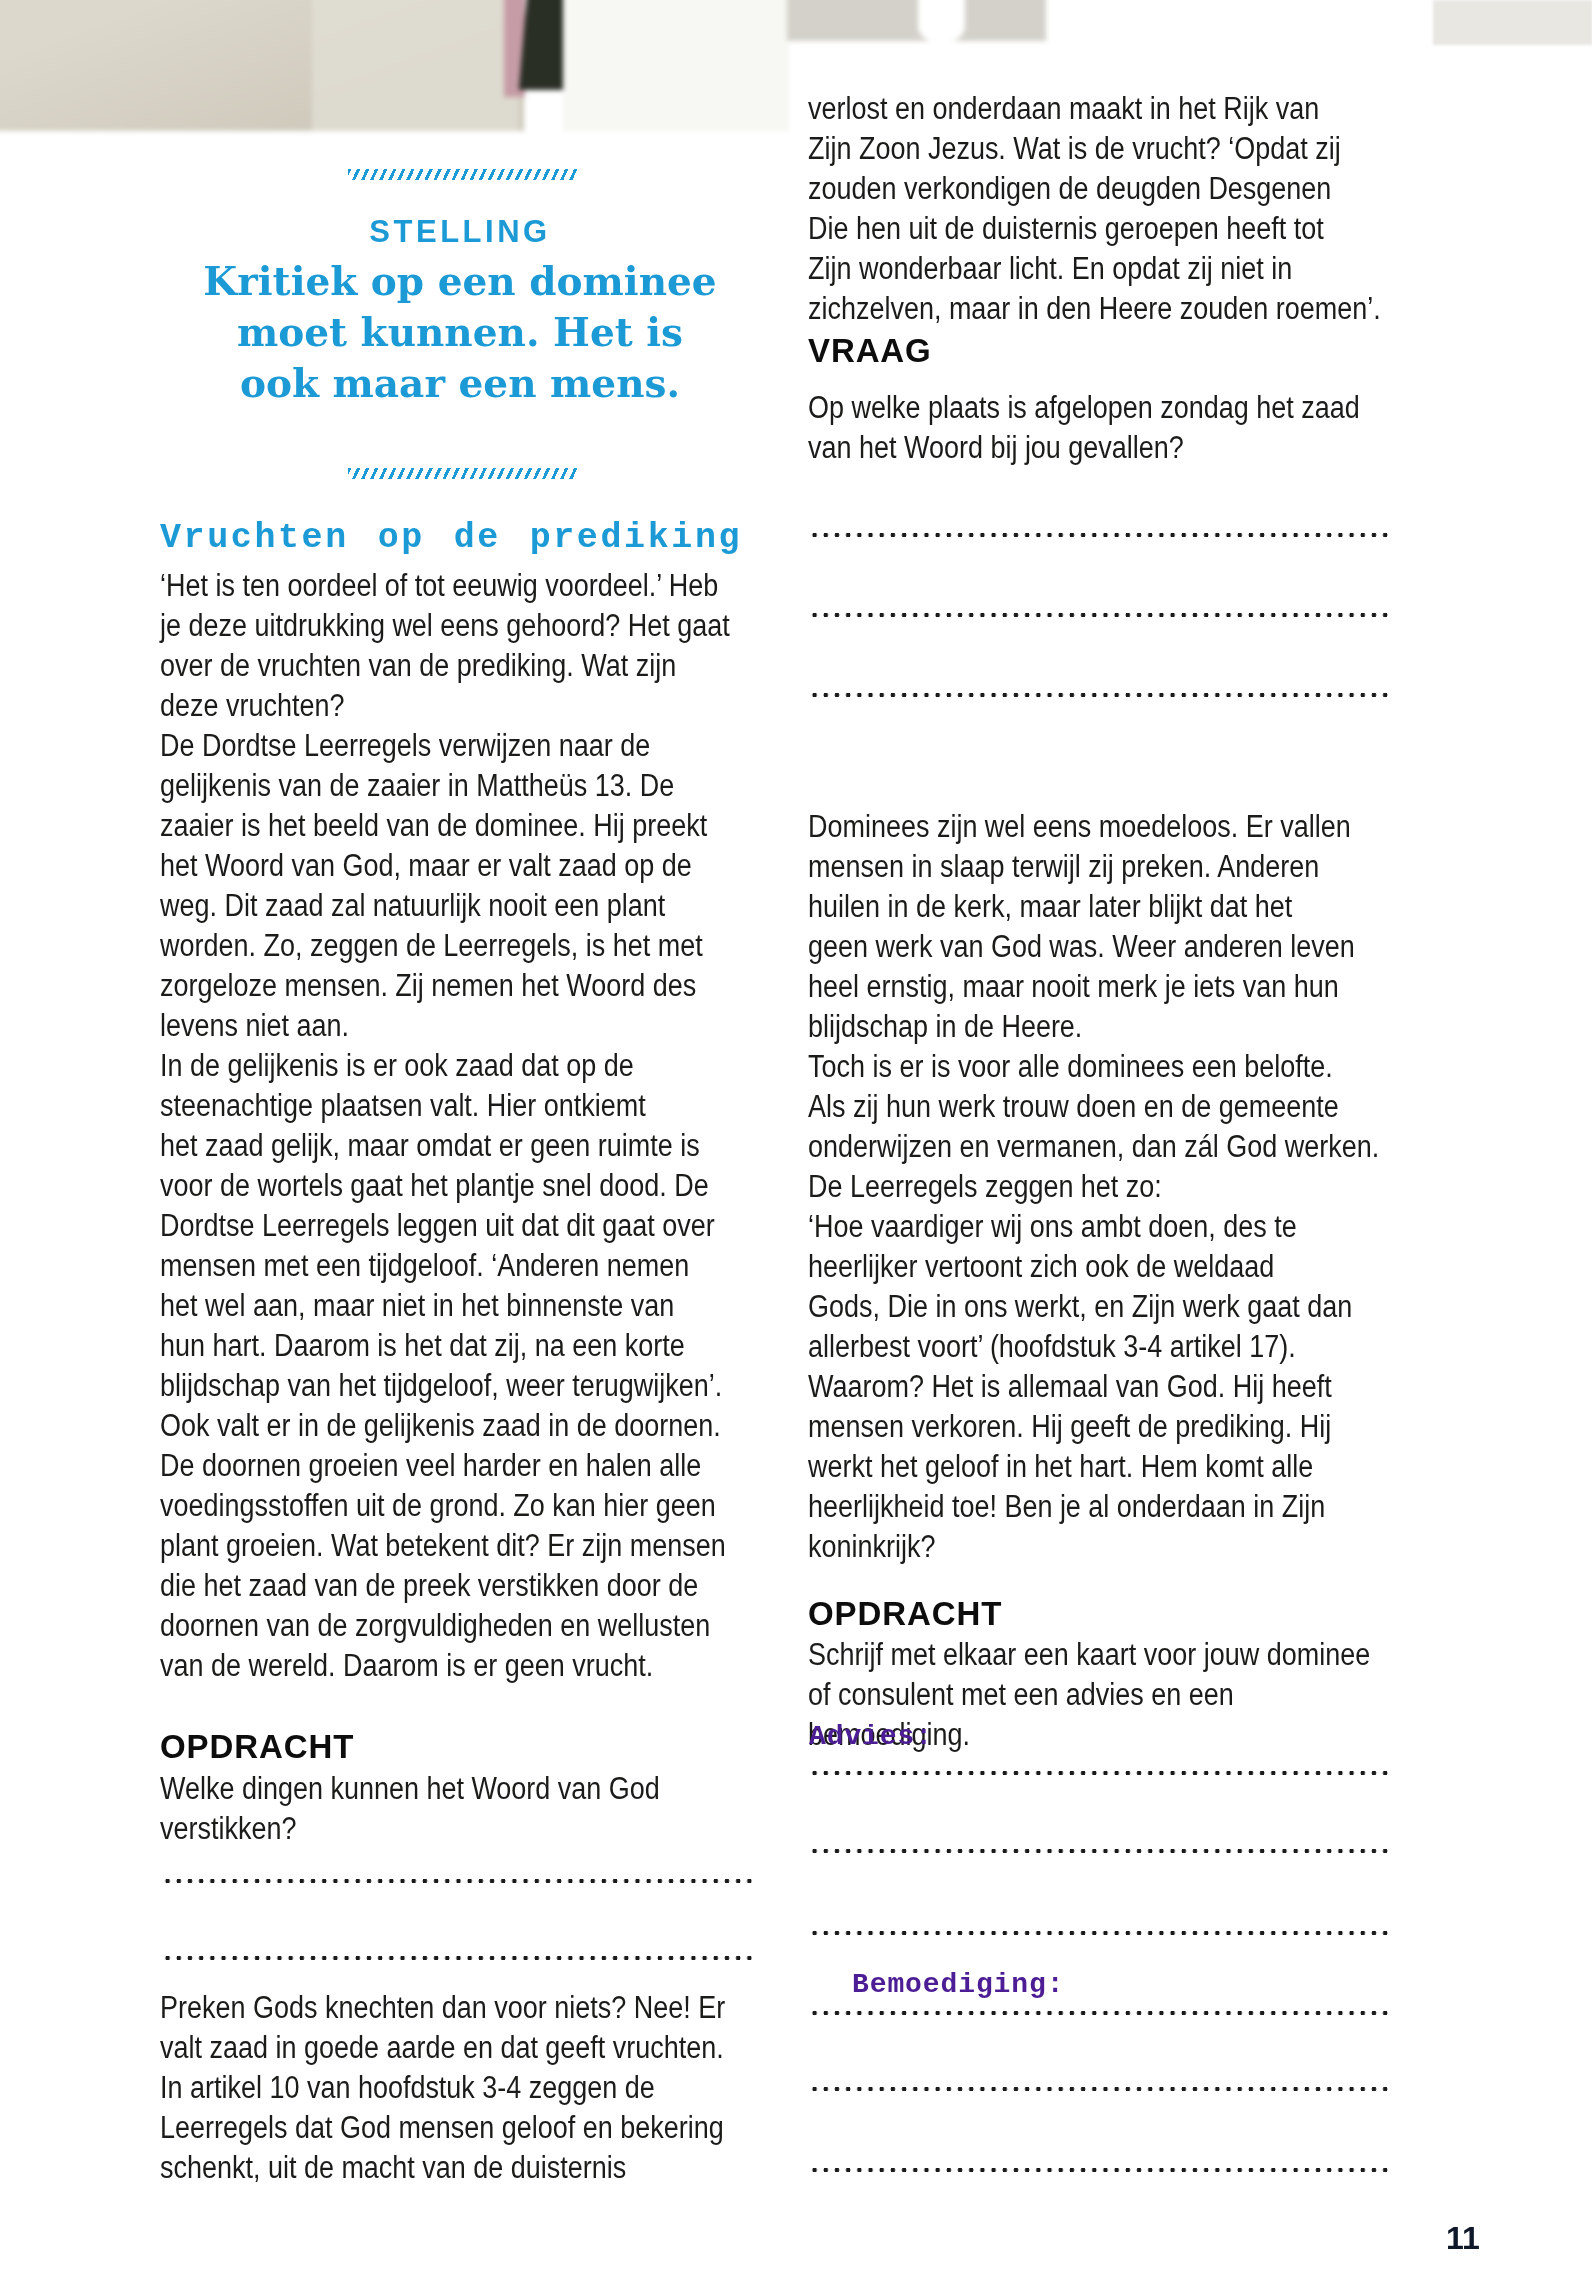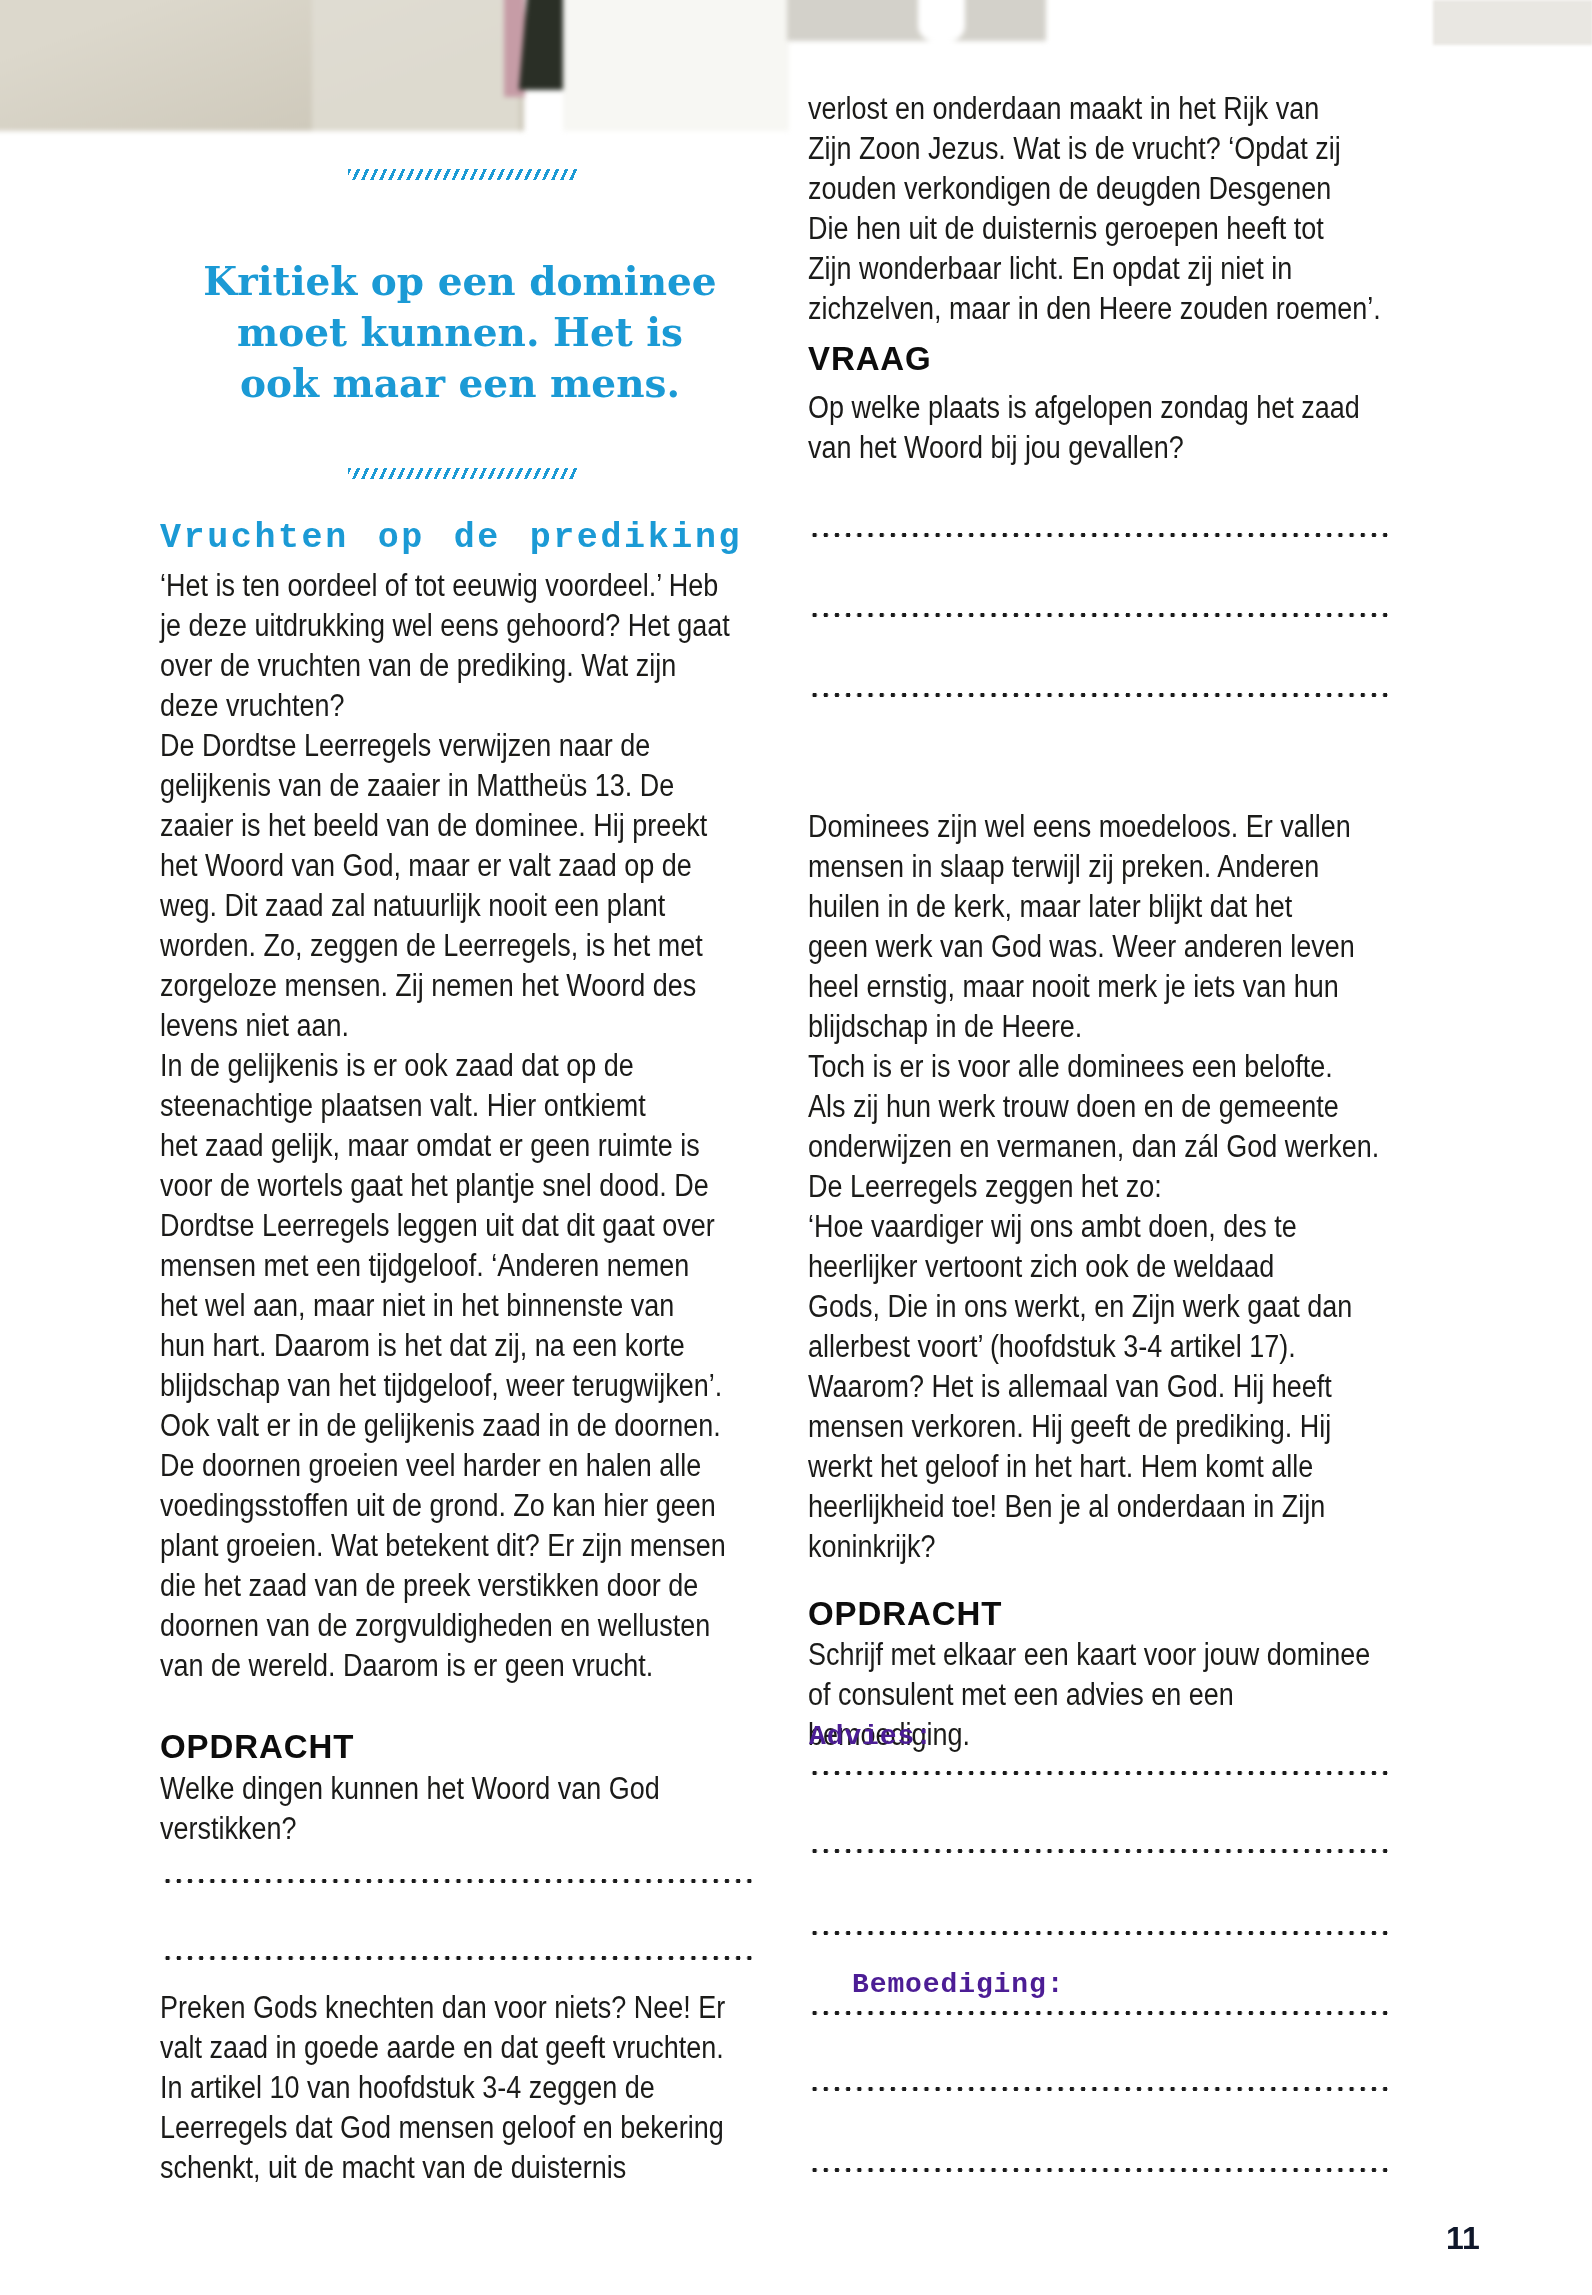--- a/index.html
+++ b/index.html
@@ -60,20 +60,21 @@
       <div class="ph-pink"></div>
       <div class="ph-dark"></div>
       <div class="ph-white"></div>
       <div class="ph-gray"></div>
       <div class="ph-gray-gap"></div>
     </div>
   </div>
   <div class="photo-wisp"></div>
 
   <div class="hatch" style="top:169px"></div>
+  <div class="kicker" style="top:214px">STELLING</div>
   <div class="script" style="top:256px">Kritiek op een dominee
 moet kunnen. Het is
 ook maar een mens.</div>
   <div class="hatch" style="top:468px"></div>
 
   <div class="tw-heading" style="left:160px;top:518px">Vruchten op de prediking</div>
   <div class="body-text" style="left:160px;top:566px;width:690px">‘Het is ten oordeel of tot eeuwig voordeel.’ Heb
 je deze uitdrukking wel eens gehoord? Het gaat
 over de vruchten van de prediking. Wat zijn
 deze vruchten?
@@ -115,21 +116,21 @@
 Leerregels dat God mensen geloof en bekering
 schenkt, uit de macht van de duisternis</div>
 
   <div class="body-text" style="left:808px;top:89px;width:673px">verlost en onderdaan maakt in het Rijk van
 Zijn Zoon Jezus. Wat is de vrucht? ‘Opdat zij
 zouden verkondigen de deugden Desgenen
 Die hen uit de duisternis geroepen heeft tot
 Zijn wonderbaar licht. En opdat zij niet in
 zichzelven, maar in den Heere zouden roemen’.</div>
 
-  <div class="black-heading" style="left:808px;top:340px">VRAAG</div>
+  <div class="black-heading" style="left:808px;top:332px">VRAAG</div>
   <div class="body-text" style="left:808px;top:388px;width:673px">Op welke plaats is afgelopen zondag het zaad
 van het Woord bij jou gevallen?</div>
 
   <div class="dotline dot-right" style="top:532px"></div>
   <div class="dotline dot-right" style="top:612px"></div>
   <div class="dotline dot-right" style="top:692px"></div>
 
   <div class="body-text" style="left:808px;top:807px;width:673px">Dominees zijn wel eens moedeloos. Er vallen
 mensen in slaap terwijl zij preken. Anderen
 huilen in de kerk, maar later blijkt dat het

